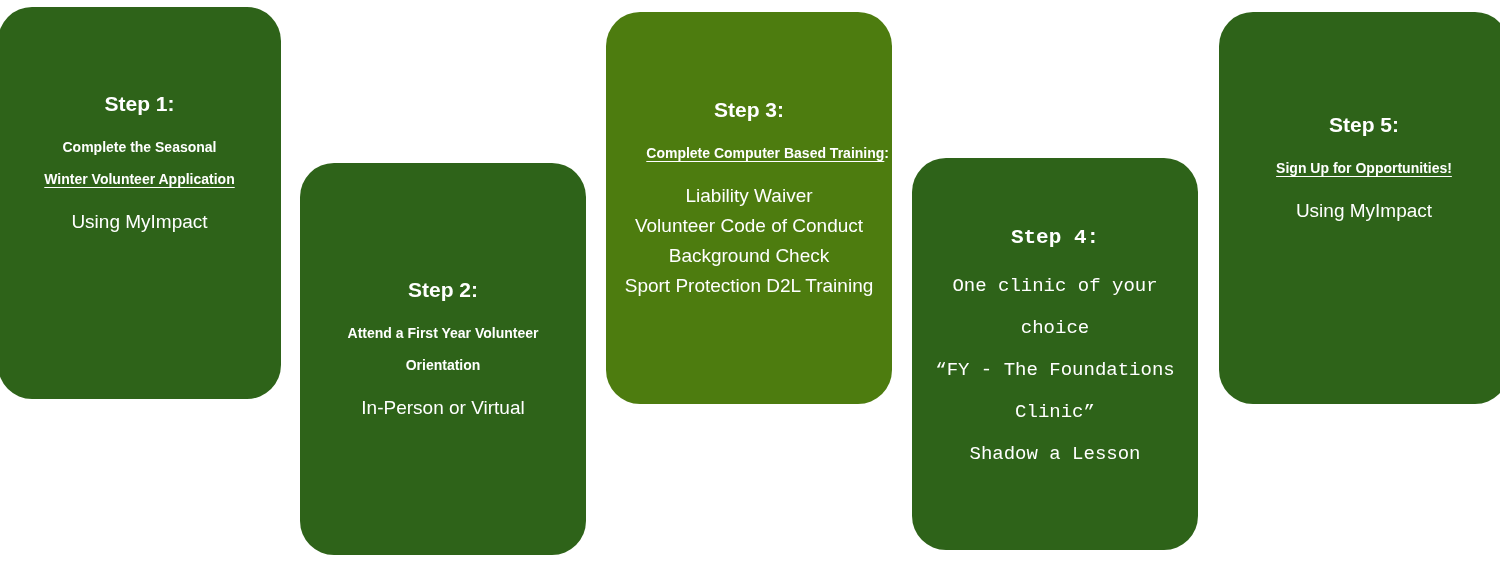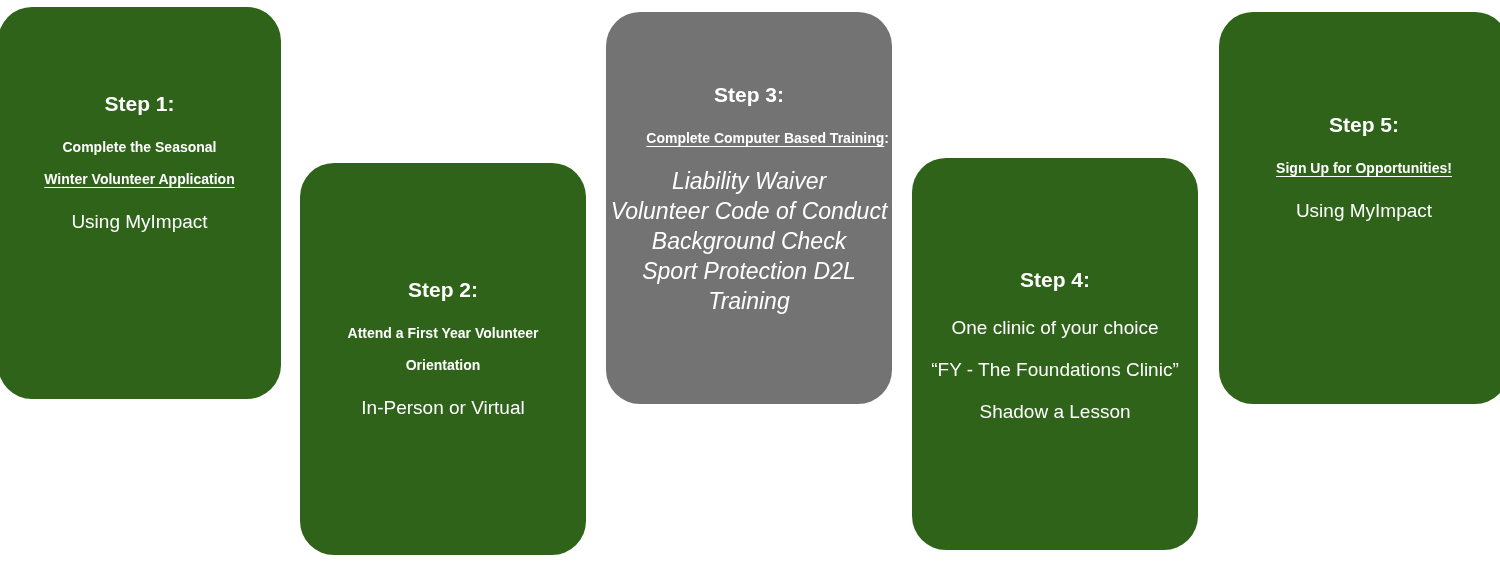--- a/index.html
+++ b/index.html
@@ -10,26 +10,26 @@
           text-align:center; box-sizing:border-box; padding:0 8px; }
   #c1 { left:-2px; top:7px; width:283px; height:392px; }
   #c2 { left:300px; top:163px; width:286px; height:392px; }
   #c3 { left:606px; top:12px; width:286px; height:392px; }
   #c4 { left:912px; top:158px; width:286px; height:392px; }
   #c5 { left:1219px; top:12px; width:290px; height:392px; }
   .step { font-weight:bold; font-size:21px; line-height:30px; margin-bottom:12px; }
   .title { font-weight:bold; font-size:14px; line-height:32px; margin-bottom:12px; }
   .title a, .title .u { color:#ffffff; text-decoration:underline; text-underline-offset:3px; }
   .sub { font-size:19px; line-height:30px; }
-  .list { font-size:23px; line-height:30px;font-style:italic; }
+  .list { font-size:19px; line-height:30px; }
   .list4 div { font-size:19px; line-height:42px; }
   #c1 .inner { margin-top:-80px; }
   #c2 .inner { margin-top:-20px; }
   #c3 .inner { margin-top:-20px; }
-  #c4 .inner { margin-top:-10px; }
+  #c4 .inner { margin-top:-10px;font-family:Liberation Mono, monospace; }
   #c5 .inner { margin-top:-80px; }
 </style>
 </head>
 <body>
 
 <div class="card" id="c1" style="background: rgb(46, 99, 25);">
   <div class="inner">
     <div class="step">Step 1:</div>
     <div class="title">
       <div>Complete the Seasonal</div>
@@ -40,21 +40,21 @@
 </div>
 
 <div class="card" id="c2" style="background: rgb(46, 99, 25);">
   <div class="inner">
     <div class="step">Step 2:</div>
     <div class="title" style="width:240px;margin-left:auto;margin-right:auto;">Attend a First Year Volunteer Orientation</div>
     <div class="sub">In-Person or Virtual</div>
   </div>
 </div>
 
-<div class="card" id="c3" style="background: #737373;">
+<div class="card" id="c3" style="background: #4d7c0f;">
   <div class="inner">
     <div class="step">Step 3:</div>
     <div class="title" style="width:280px;margin-left:auto;margin-right:auto;text-align:right;"><a class="u" href="#">Complete Computer Based Training</a><span>:</span></div>
     <div class="list">
       <div>Liability Waiver</div>
       <div>Volunteer Code of Conduct</div>
       <div>Background Check</div>
       <div>Sport Protection D2L Training</div>
     </div>
   </div>

